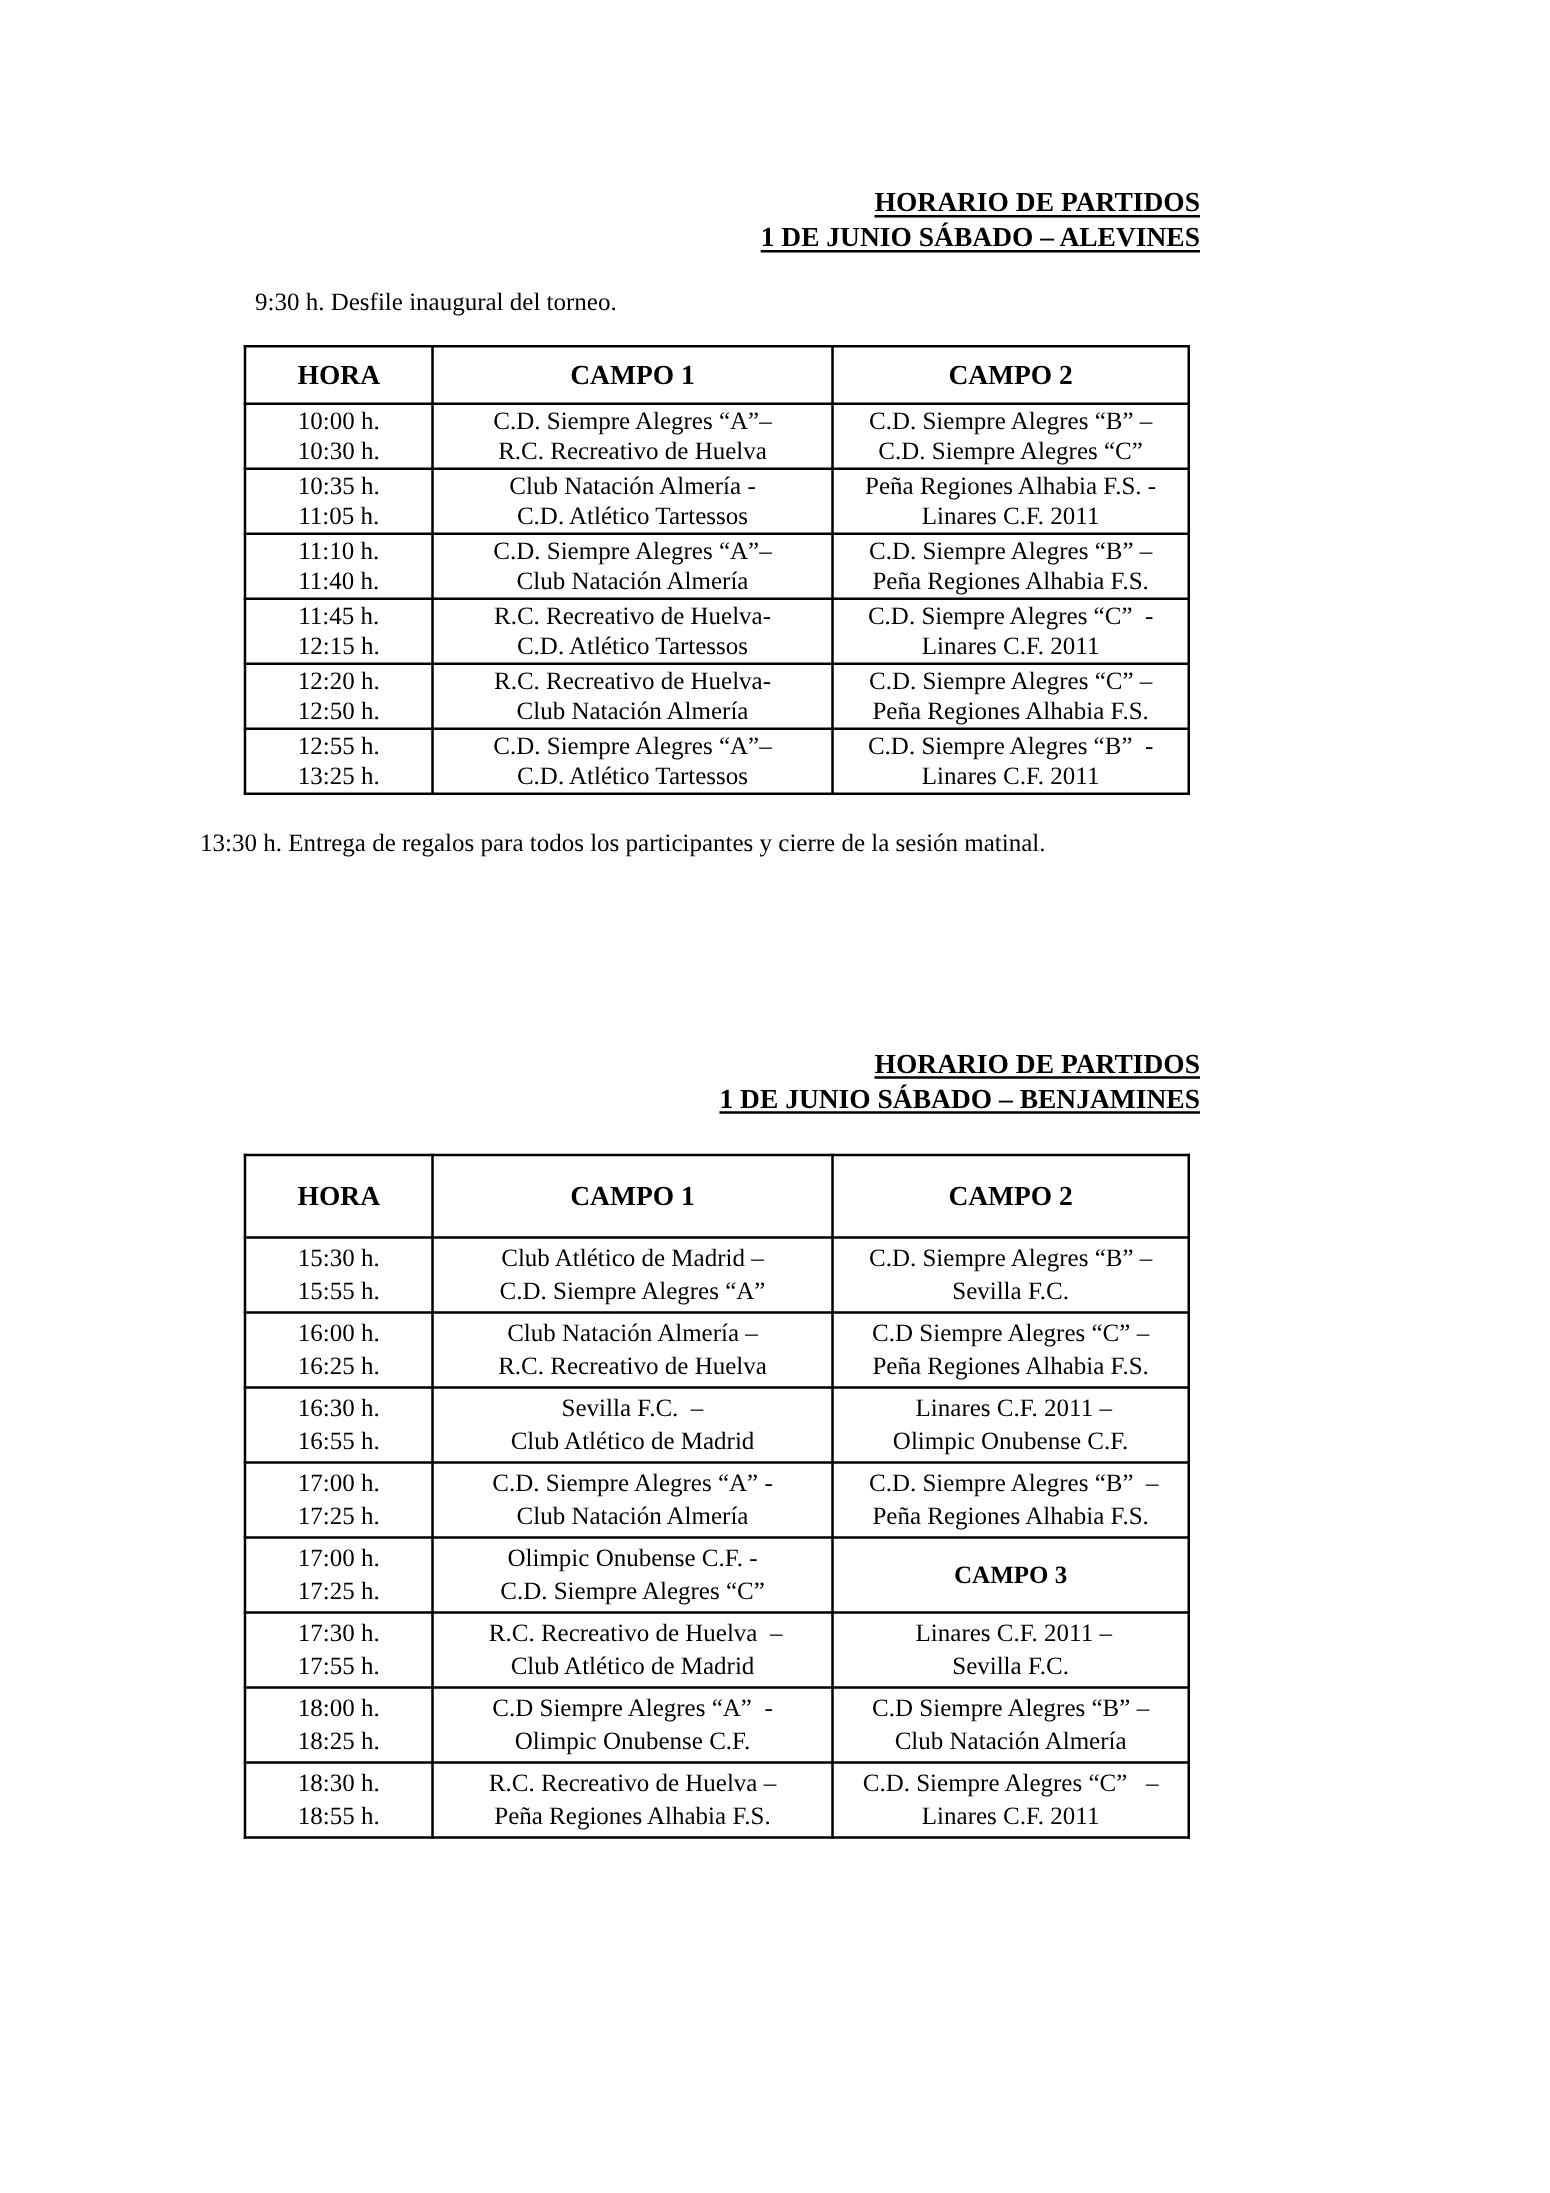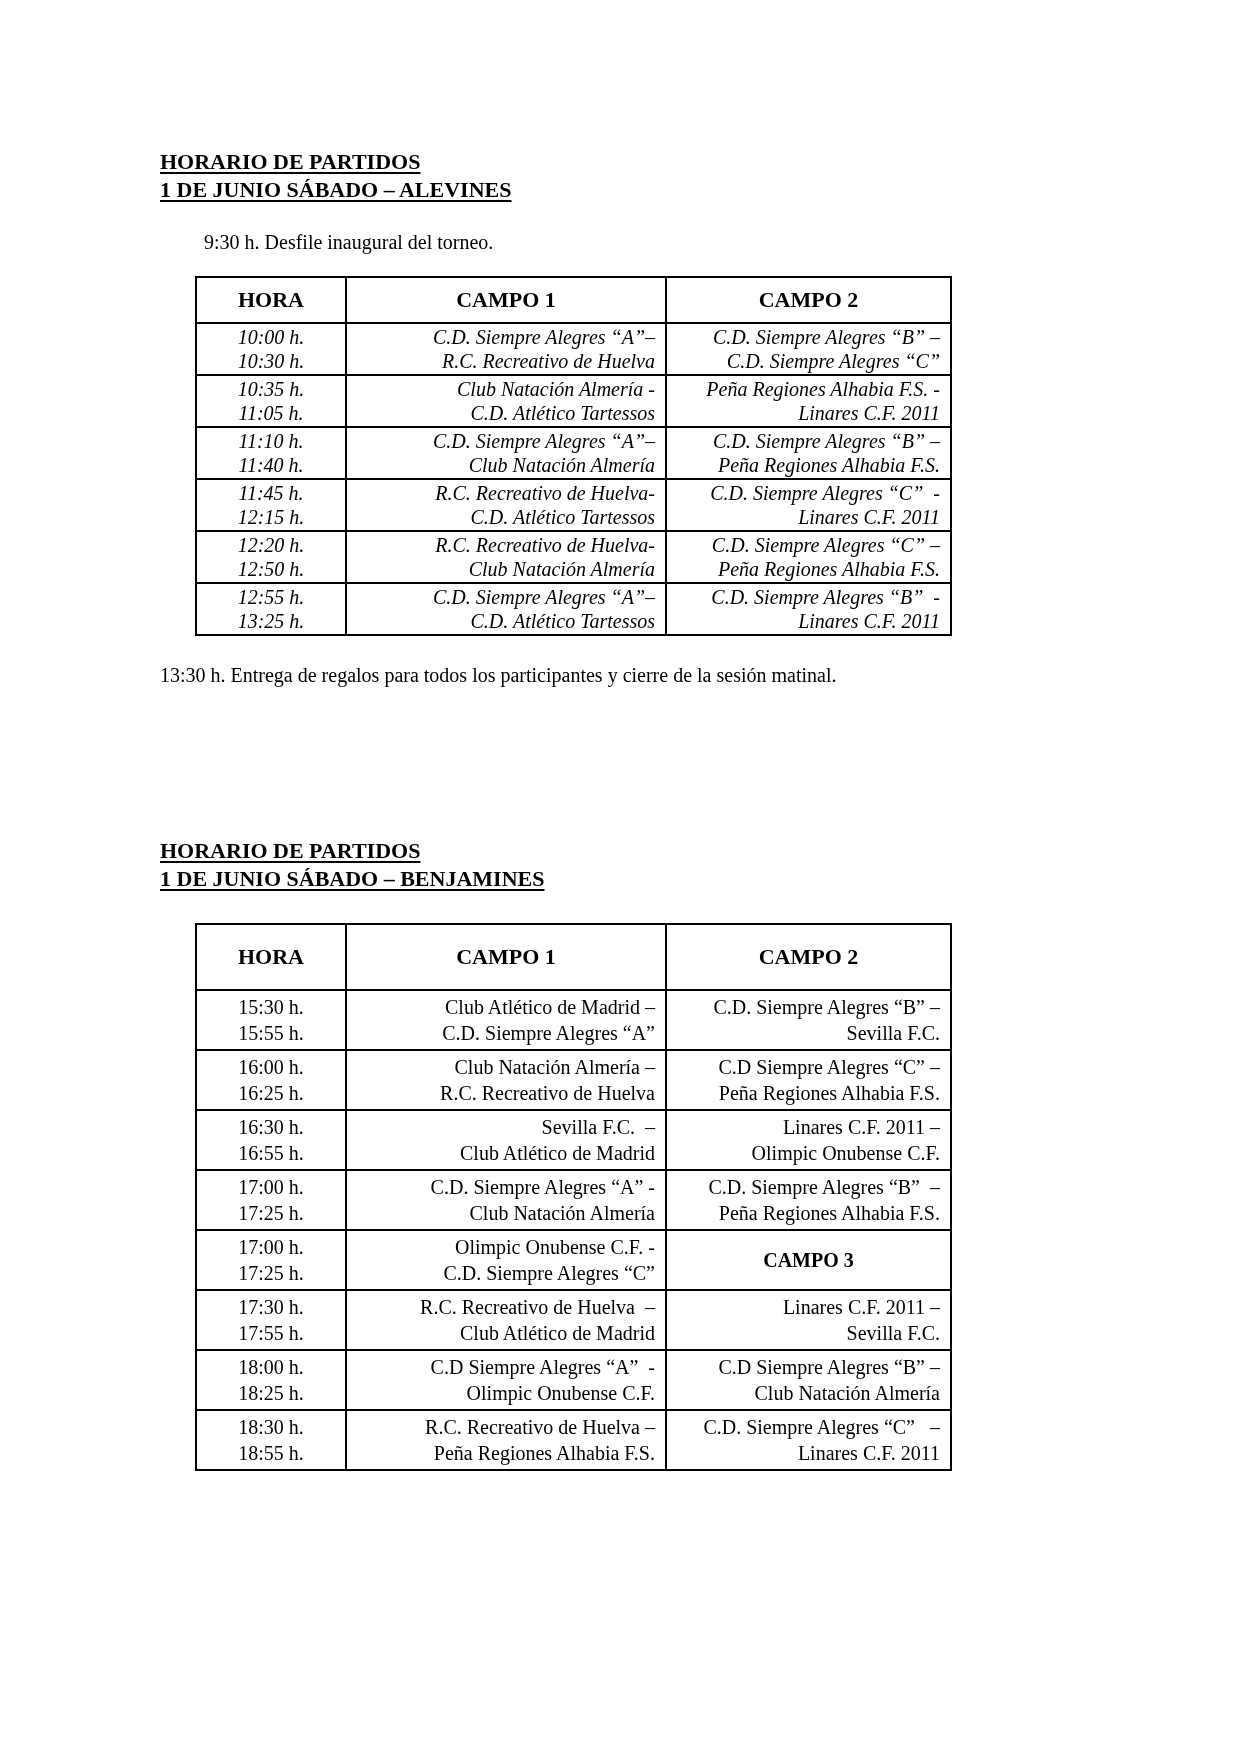--- a/index.html
+++ b/index.html
@@ -15,21 +15,21 @@
     height: 1754px;
     overflow: hidden;
   }
   .page {
     width: 800px;
     margin-left: 160px;
     padding-top: 148px;
   }
   .section-title {
     margin: 0;
-    text-align: left;
+    text-align: right;
     font-size: 22px;
     line-height: 28px;
     font-weight: bold;
   }
   .title-line {
     display: inline-block;
     text-decoration: underline;
     text-decoration-thickness: 2px;
     text-underline-offset: 3px;
     white-space: pre;
@@ -64,29 +64,29 @@
     text-align: center;
   }
   table.schedule td {
     font-size: 20px;
   }
   .cell-line {
     display: block;
     white-space: pre-wrap;
   }
   td.hora-cell { text-align: center; }
-  td.campo-cell { text-align: right; }
+  td.campo-cell { text-align: center; }
   td.campo3-header-cell {
     font-size: 20px;
     font-weight: bold;
     text-align: center;
   }
   
   table.t-alevines th { padding-top: 9px; padding-bottom: 9px; }
-  table.t-alevines td .cell-line { line-height: 24px; font-style: italic; }
+  table.t-alevines td .cell-line { line-height: 24px; }
   table.t-alevines td { padding-top: 1px; padding-bottom: 1px; }
   
   table.t-benjamines th { padding-top: 19px; padding-bottom: 19px; }
   table.t-benjamines td .cell-line { line-height: 26px; }
   table.t-benjamines td { padding-top: 3px; padding-bottom: 3px; }
   table.t-benjamines { margin-top: 30px; }
 
   col.col-hora   { width: 150px; }
   col.col-campo1 { width: 320px; }
   col.col-campo2 { width: 285px; }

